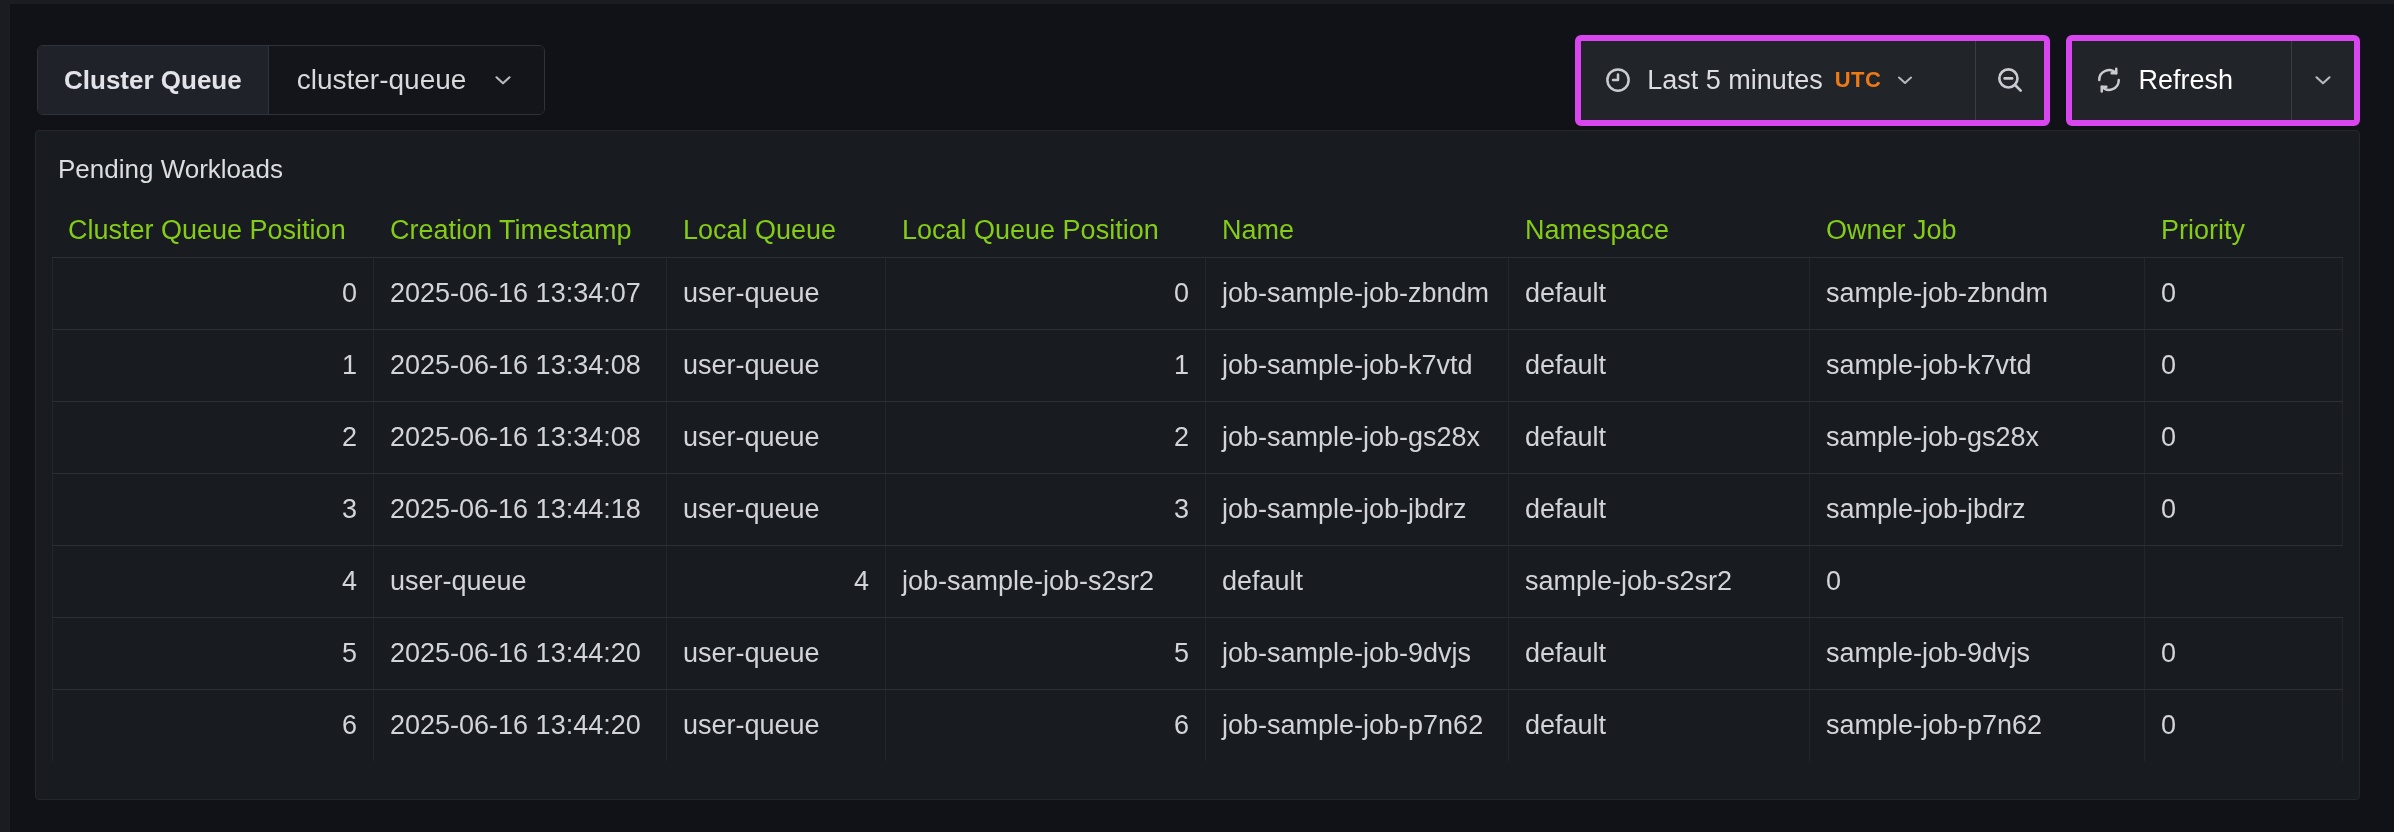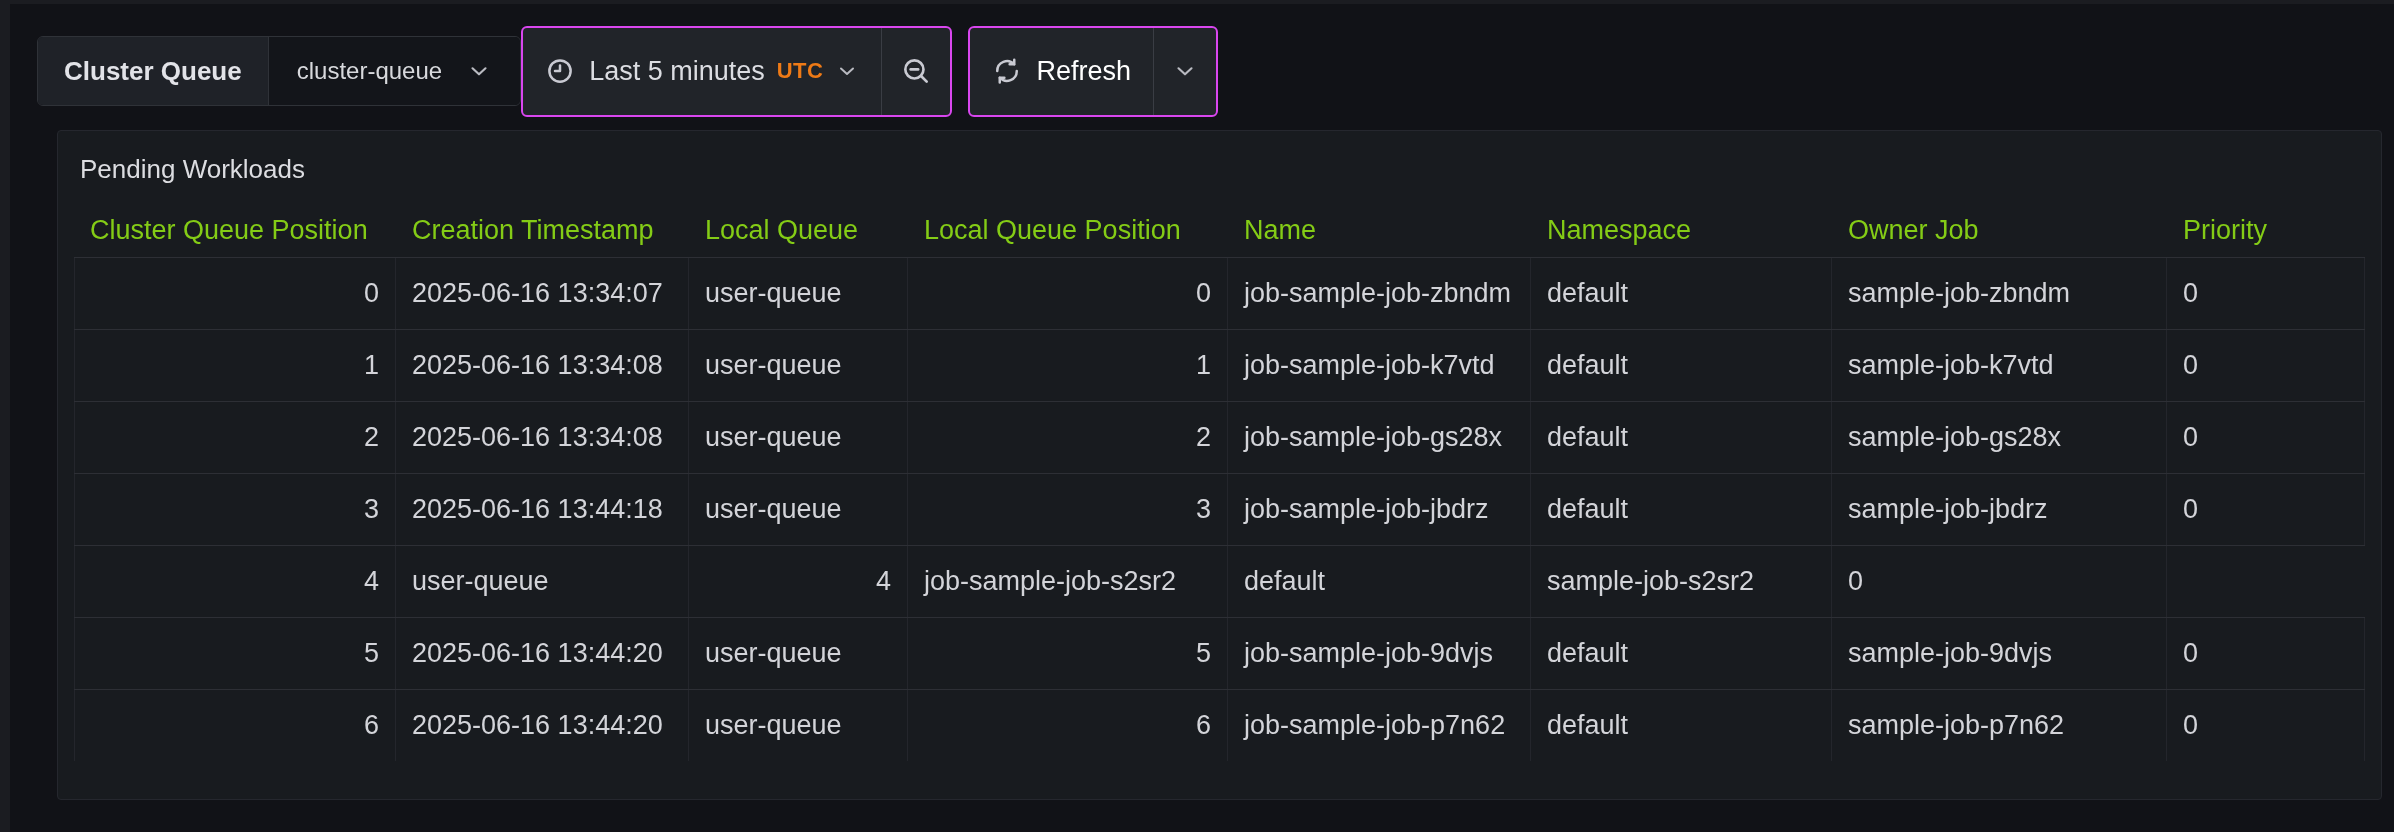--- a/index.html
+++ b/index.html
@@ -10,58 +10,57 @@
     font-family: "Liberation Sans", sans-serif;
     position: relative;
     overflow: hidden;
     color: #d8d9dd;
   }
   .edge-left { position: absolute; left: 0; top: 0; width: 10px; height: 832px; background: #1b1c21; }
   .edge-top  { position: absolute; left: 0; top: 0; width: 2394px; height: 4px;  background: #1b1c21; }
 
   
   .topbar {
-    position: absolute; left: 37px; top: 35px; right: 34px; height: 72px;
-    display: flex; align-items: center;
+    position: absolute; left: 37px; top: 44px; right: 34px; height: 72px;
+    display: flex; justify-content: space-between; align-items: center;
   }
   .var-picker {
     display: flex; height: 70px; border-radius: 6px; overflow: hidden;
     border: 1px solid #2f3238;
   }
   .var-label {
     display: flex; align-items: center; padding: 0 26px;
     background: #1f2228; border-right: 1px solid #2f3238;
     font-size: 26px; font-weight: 700; color: #e2e3e8; white-space: nowrap;
   }
   .var-value {
     display: flex; align-items: center; gap: 24px; padding: 0 28px;
-    background: #13151a; font-size: 24px; color: #d8d9dd; white-space: nowrap;
+    background: #13151a; font-size: 28px; color: #d8d9dd; white-space: nowrap;
     cursor: pointer;
   }
 
   .right-controls { display: flex; align-items: center; gap: 16px; }
   .btn-group {
     display: flex; align-items: stretch; height: 91px;
-    background: #212429; border: 2px solid #d946ef; border-radius: 6px;
+    background: #212429; border: 6px solid #d946ef; border-radius: 6px; gap: 36px;
   }
   .seg { display: flex; align-items: center; padding: 0 22px; cursor: pointer; }
   .seg + .seg { border-left: 1px solid #3a3d44; }
   .seg.icon-only { padding: 0 18px; }
   .time-text { font-size: 27px; font-weight: 500; color: #dcdde2; margin-left: 14px; white-space: nowrap; }
   .utc-badge { font-size: 22px; font-weight: 700; color: #ee7a16; margin: 0 12px 0 12px; letter-spacing: 0.5px; }
   .refresh-text { font-size: 27px; font-weight: 500; color: #ffffff; margin-left: 14px; white-space: nowrap; }
   svg.icon { display: block; stroke: #c9cad2; fill: none; stroke-width: 2; stroke-linecap: round; stroke-linejoin: round; }
   svg.icon.chev { stroke: #b9bac1; }
 
   
   .panel {
     position: absolute; left: 35px; top: 130px; width: 2325px; height: 670px;
     background: #181b1f; border: 1px solid #25272e; border-radius: 4px;
     padding: 0 16px;
-    margin-left: 22px;
   }
   .panel-title {
     height: 62px; display: flex; align-items: center;
     padding: 14px 6px 0 6px;
     font-size: 26px; font-weight: 500; color: #dcdde1;
     cursor: pointer; width: max-content;
   }
   .table { margin-top: 10px; }
   .thead { display: grid; height: 54px; align-items: center; }
   .th {

